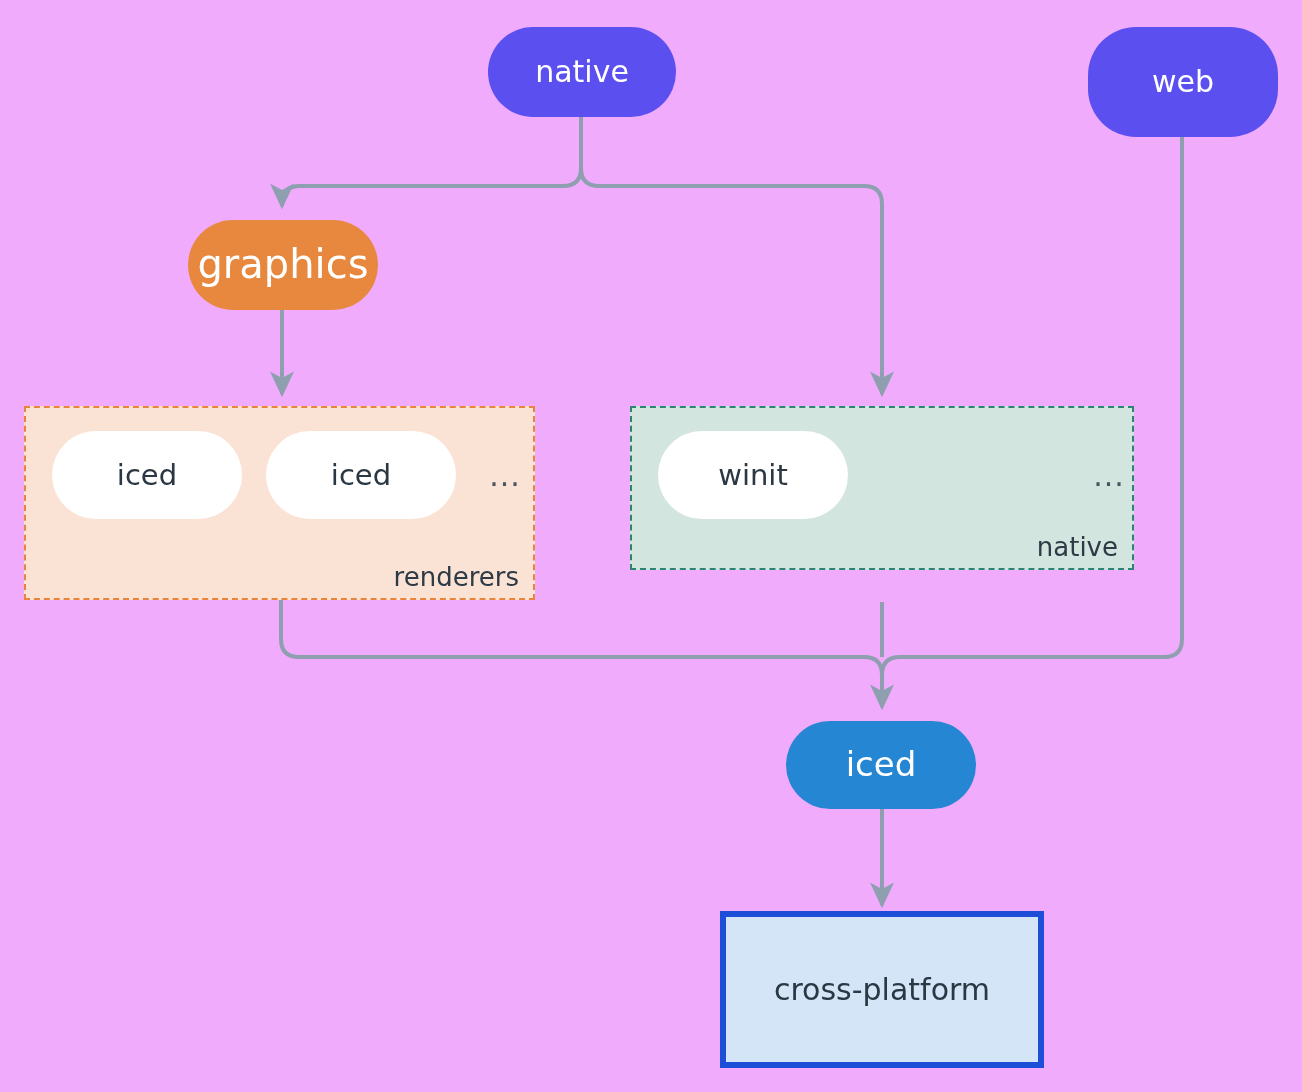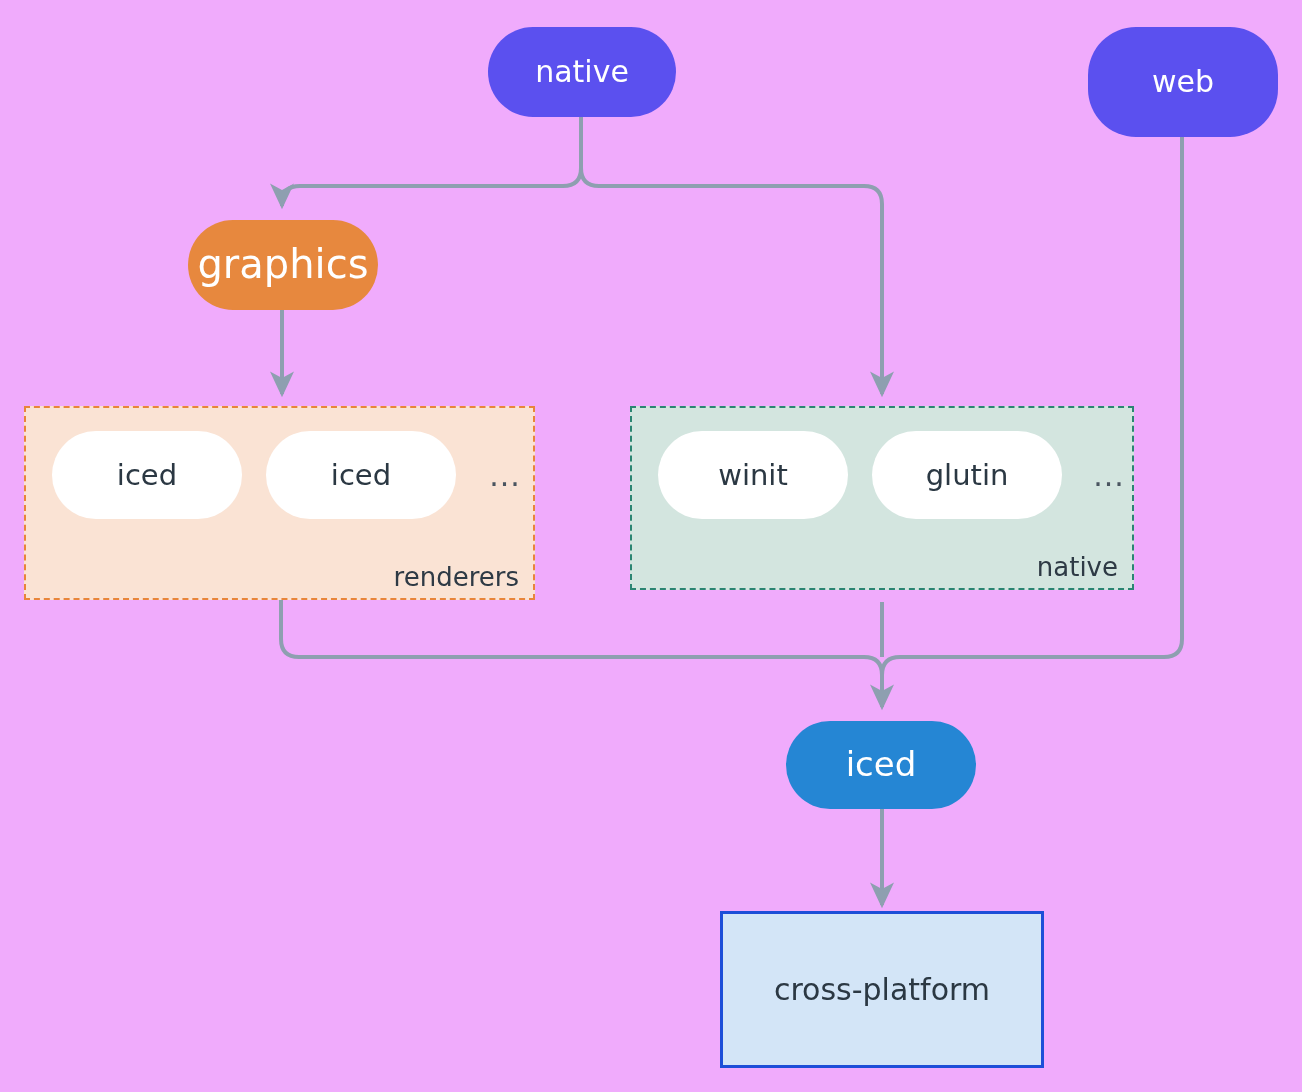--- a/index.html
+++ b/index.html
@@ -90,21 +90,21 @@
     font-size: 30px;
     letter-spacing: 1px;
     display: flex;
     align-items: center;
     justify-content: center;
   }
   
   .rect-app {
     position: absolute;
     background: #D3E5F7;
-    border: 3px solid #1d4ed8;
+    border: 6px solid #1d4ed8;
     box-sizing: border-box;
     display: flex;
     align-items: center;
     justify-content: center;
     color: #2B3843;
     font-size: 30px;
     line-height: 1.45;
     text-align: center;
   }
 </style>
@@ -159,26 +159,23 @@
     <div class="inner-pill" style="left:26px; top:23px; width:190px; height:88px;">
       <span>iced</span>
     </div>
     <div class="inner-pill" style="left:240px; top:23px; width:190px; height:88px;">
       <span>iced</span>
     </div>
     <div class="ellipsis" style="left:452px; top:23px; width:54px; height:88px;">...</div>
     <div class="group-label">renderers</div>
   </div>
 
-  <div class="group group-shells" style="left:630px; top:406px; width:504px; height:184px;">
+  <div class="group group-shells" style="left:630px; top:406px; width:504px; height:164px;">
     <div class="inner-pill" style="left:26px; top:23px; width:190px; height:88px;">
       <span>winit</span>
-    </div>
-    <div class="inner-pill" style="left:240px; top:23px; width:190px; height:88px;">
-      <span>glutin</span>
     </div>
     <div class="ellipsis" style="left:450px; top:23px; width:54px; height:88px;">...</div>
     <div class="group-label">native</div>
   </div>
 
   <div class="node pill-blue" style="left:786px; top:712px; width:190px; height:88px;">
     <span>iced</span>
   </div>
 
   <div class="rect-app" style="left:720px; top:911px; width:324px; height:157px;">

